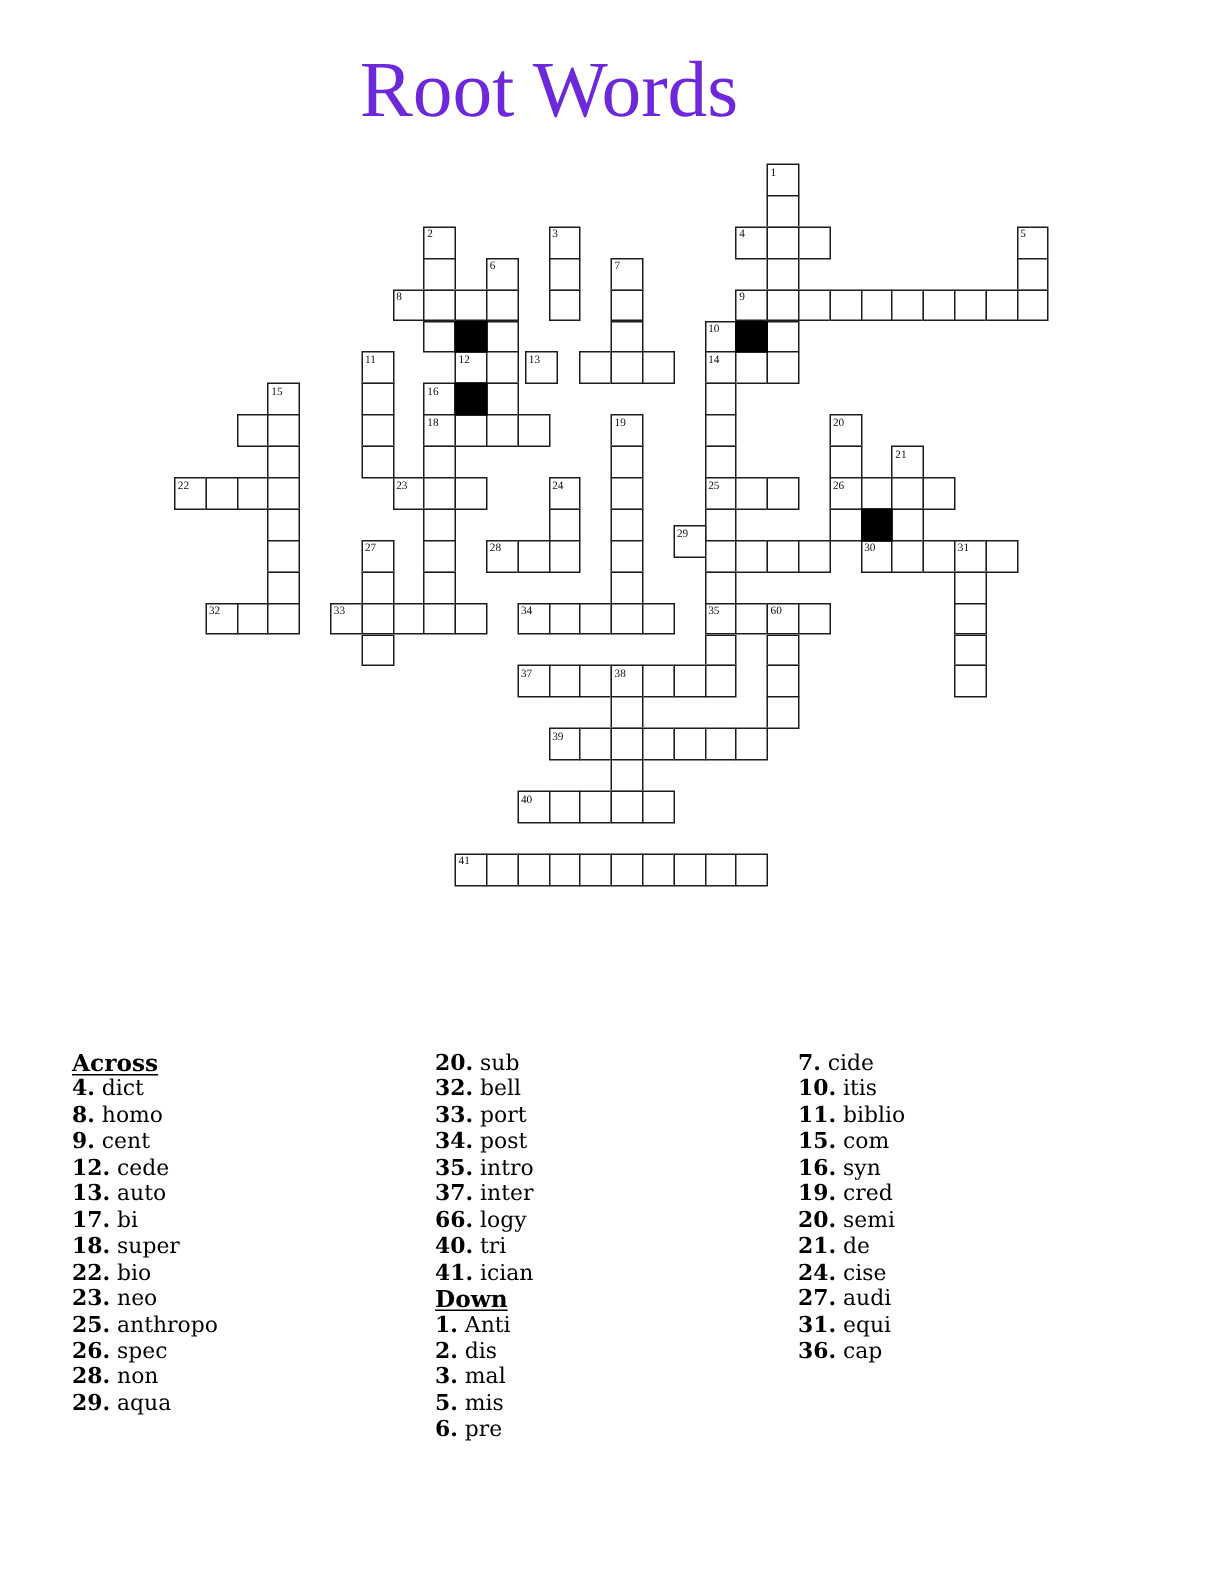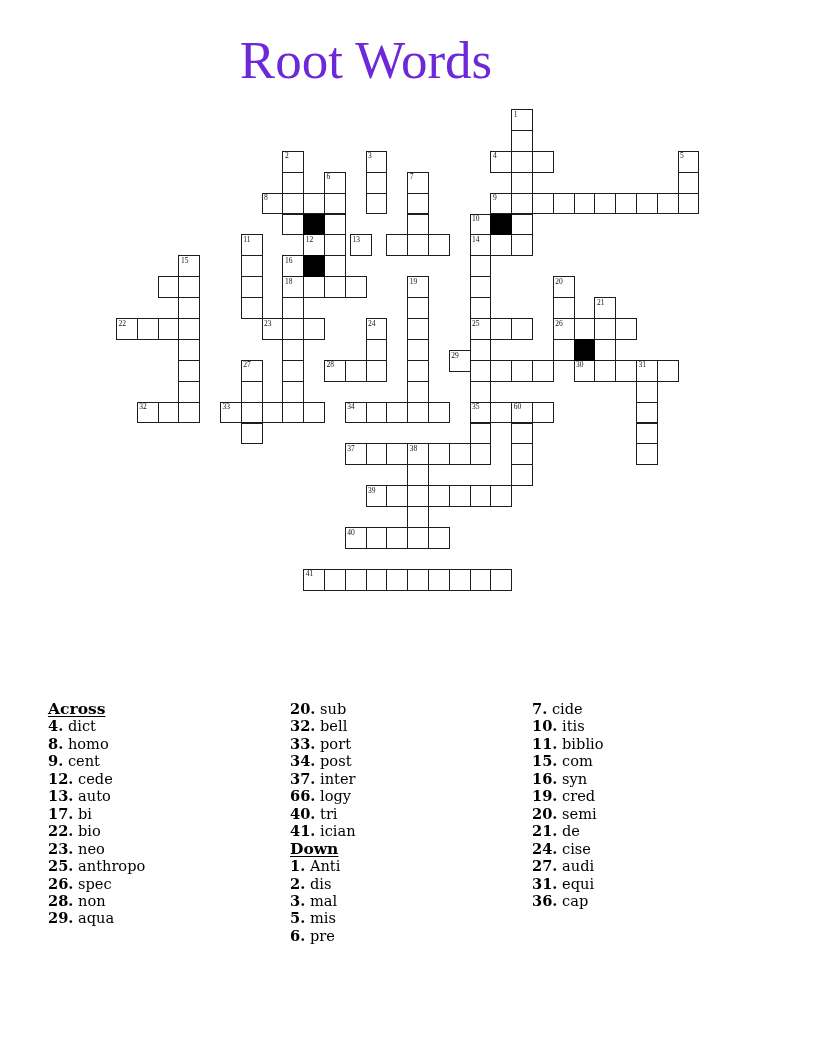--- a/index.html
+++ b/index.html
@@ -288,32 +288,34 @@
     </div>
   <div id="clues">
     <div class="clue-col col-1" id="clue-col-1">
         <div class="clue-header">Across</div>
         <div class="clue"><b>4.</b> dict</div>
         <div class="clue"><b>8.</b> homo</div>
         <div class="clue"><b>9.</b> cent</div>
         <div class="clue"><b>12.</b> cede</div>
         <div class="clue"><b>13.</b> auto</div>
         <div class="clue"><b>17.</b> bi</div>
+        <div class="clue"><b>18.</b> super</div>
         <div class="clue"><b>22.</b> bio</div>
         <div class="clue"><b>23.</b> neo</div>
         <div class="clue"><b>25.</b> anthropo</div>
         <div class="clue"><b>26.</b> spec</div>
         <div class="clue"><b>28.</b> non</div>
         <div class="clue"><b>29.</b> aqua</div>
       </div>
     <div class="clue-col col-2" id="clue-col-2">
         <div class="clue"><b>20.</b> sub</div>
         <div class="clue"><b>32.</b> bell</div>
         <div class="clue"><b>33.</b> port</div>
         <div class="clue"><b>34.</b> post</div>
+        <div class="clue"><b>35.</b> intro</div>
         <div class="clue"><b>37.</b> inter</div>
         <div class="clue"><b>66.</b> logy</div>
         <div class="clue"><b>40.</b> tri</div>
         <div class="clue"><b>41.</b> ician</div>
         <div class="clue-header">Down</div>
         <div class="clue"><b>1.</b> Anti</div>
         <div class="clue"><b>2.</b> dis</div>
         <div class="clue"><b>3.</b> mal</div>
         <div class="clue"><b>5.</b> mis</div>
         <div class="clue"><b>6.</b> pre</div>

